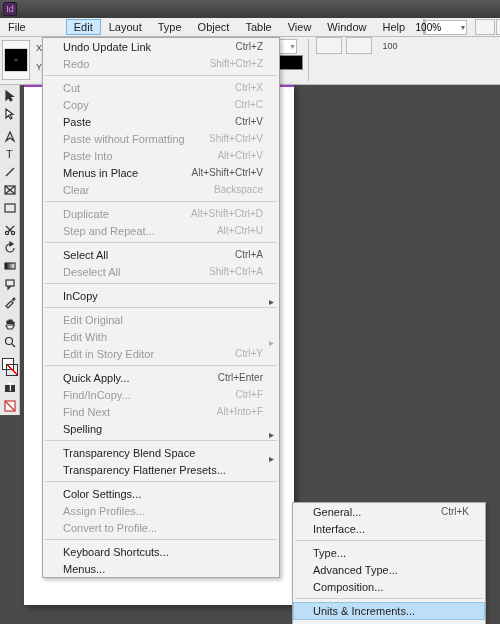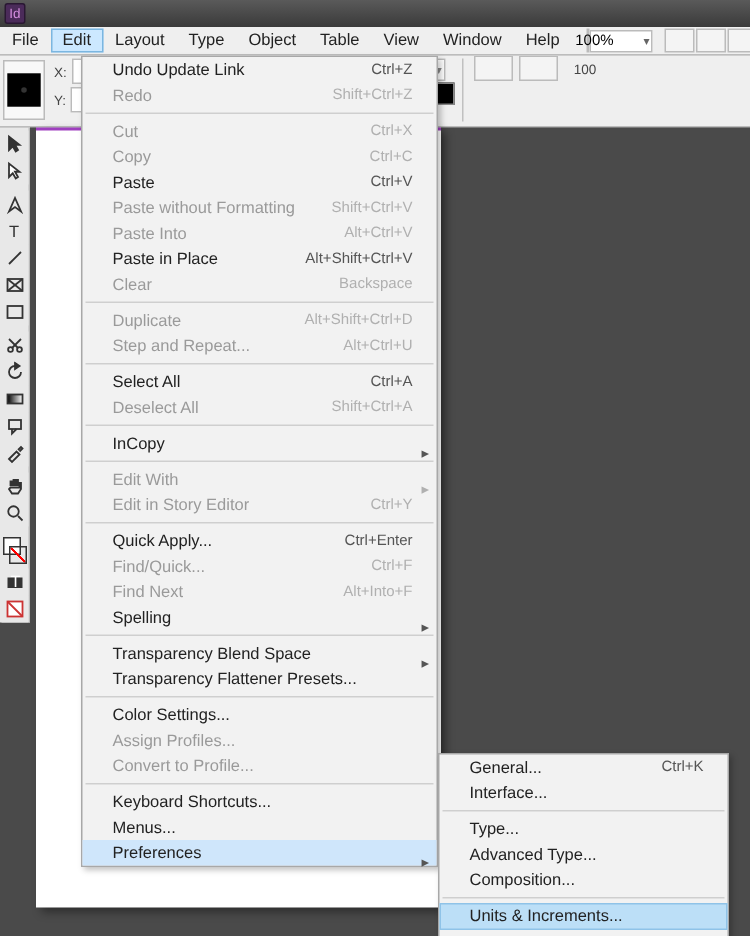--- a/index.html
+++ b/index.html
@@ -6,21 +6,21 @@
 html, body { width: 500px; height: 624px; overflow: hidden; background: #4a4a4a; }
 .app { width: 500px; height: 624px; position: relative; background: #4a4a4a; }
 
 
 .titlebar { height: 18px; background: linear-gradient(#5a5a5a,#3a3a3a); display:flex; align-items:center; padding: 0 3px; }
 .id-icon { width:14px; height:14px; background:#4b2b5a; border:1px solid #2a1833; color:#d68fe0; font-weight:normal; font-size:9px; display:flex; align-items:center; justify-content:center; border-radius:2px; }
 
 
 .menubar { height: 19px; background: #efefef; border-bottom: 1px solid #bcbcbc; display:flex; align-items:center; }
 .menubar .menu-item { padding: 16px 8px; color:#222; cursor:default; }
-.menubar .menu-item.open { background:#cce8ff; border:1px solid #7bb6e0; padding:1px 7px; }
+.menubar .menu-item.open { background:#cce8ff; border:1px solid #7bb6e0; padding:1px 7px;margin-left:32px; }
 .menubar .sep { width:1px; height:14px; background:#c8c8c8; margin:0 4px; }
 .menubar .zoom-box { border:1px solid #bbb; background:#fff; width:42px; height:15px; font-size:10px; display:flex; align-items:center; justify-content:flex-end; padding-right:25px; position:relative;}
 .menubar .zoom-box::after { content:"▾"; position:absolute; right:1px; font-size:8px; color:#666;}
 .menubar .glassbtn { width:16px; height:16px; border:1px solid #bbb; background:#f4f4f4; margin-left:2px;}
 .menubar .right-group { display:flex; align-items:center; gap:1px; margin-left:auto; padding-right:4px;}
 .viewbtn { width:20px; height:16px; border:1px solid #bbb; background:#f4f4f4; position:relative;}
 
 
 .controlbar { height: 48px; background: #efefef; border-bottom:1px solid #bcbcbc; display:flex; align-items:flex-start; }
 .ctrl-cell { display:flex; flex-direction:column; padding:2px 4px; gap:2px;}
@@ -59,21 +59,21 @@
 .dd-item { height:17px; display:flex; align-items:center; justify-content:space-between; padding: 0 16px 0 20px; color:#222; position:relative; cursor:default;}
 .dd-item.disabled { color:#9a9a9a; }
 .dd-item.hover { background:#cfe6fb; }
 .dd-item.hover-strong { background:#bcdff7; border:1px solid #8fc3e8; height:18px; padding:0 15px 0 19px;}
 .dd-item .shortcut { color:#555; font-size:10px;}
 .dd-item.disabled .shortcut { color:#b0b0b0;}
 .dd-item .sub::after { content:"▸"; position:absolute; right:5px; font-size:10px; color:#555;}
 .dd-item.disabled .sub::after { color:#b0b0b0;}
 .dd-sep { height:1px; margin:3px 2px; background:#cfcfcf;}
 
-#edit-menu { left:54px; top:37px; width:238px; }
+#edit-menu { left:42px; top:37px; width:238px; }
 #prefs-menu { left:292px; top:502px; width:194px; }
 
 </style>
 </head>
 <body>
 
 <div class="app">
 
   <div class="titlebar">
     <div class="id-icon">Id</div>
@@ -280,21 +280,21 @@
       </div>
       <div class="dd-item disabled">
         <span>Paste without Formatting</span>
         <span class="shortcut">Shift+Ctrl+V</span>
       </div>
       <div class="dd-item disabled">
         <span>Paste Into</span>
         <span class="shortcut">Alt+Ctrl+V</span>
       </div>
       <div class="dd-item">
-        <span>Paste in Place</span>
+        <span>Menus in Place</span>
         <span class="shortcut">Alt+Shift+Ctrl+V</span>
       </div>
       <div class="dd-item disabled">
         <span>Clear</span>
         <span class="shortcut">Backspace</span>
       </div>
       <div class="dd-sep"></div>
       <div class="dd-item disabled">
         <span>Duplicate</span>
         <span class="shortcut">Alt+Shift+Ctrl+D</span>
@@ -312,34 +312,37 @@
         <span>Deselect All</span>
         <span class="shortcut">Shift+Ctrl+A</span>
       </div>
       <div class="dd-sep"></div>
       <div class="dd-item">
         <span>InCopy</span>
         <span class="sub"></span>
       </div>
       <div class="dd-sep"></div>
       <div class="dd-item disabled">
+        <span>Edit Original</span>
+      </div>
+      <div class="dd-item disabled">
         <span>Edit With</span>
         <span class="sub"></span>
       </div>
       <div class="dd-item disabled">
         <span>Edit in Story Editor</span>
         <span class="shortcut">Ctrl+Y</span>
       </div>
       <div class="dd-sep"></div>
       <div class="dd-item">
         <span>Quick Apply...</span>
         <span class="shortcut">Ctrl+Enter</span>
       </div>
       <div class="dd-item disabled">
-        <span>Find/Quick...</span>
+        <span>Find/InCopy...</span>
         <span class="shortcut">Ctrl+F</span>
       </div>
       <div class="dd-item disabled">
         <span>Find Next</span>
         <span class="shortcut">Alt+Into+F</span>
       </div>
       <div class="dd-item">
         <span>Spelling</span>
         <span class="sub"></span>
       </div>
@@ -361,24 +364,20 @@
       <div class="dd-item disabled">
         <span>Convert to Profile...</span>
       </div>
       <div class="dd-sep"></div>
       <div class="dd-item">
         <span>Keyboard Shortcuts...</span>
       </div>
       <div class="dd-item">
         <span>Menus...</span>
       </div>
-      <div class="dd-item hover">
-        <span>Preferences</span>
-        <span class="sub"></span>
-      </div>
     </div>
 
   <div id="prefs-menu" class="dropdown">
       <div class="dd-item">
         <span>General...</span>
         <span class="shortcut">Ctrl+K</span>
       </div>
       <div class="dd-item">
         <span>Interface...</span>
       </div>

